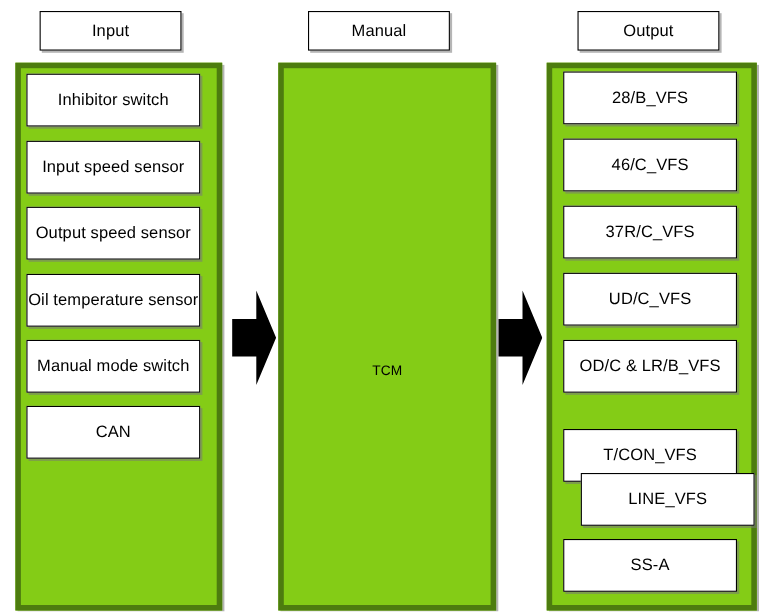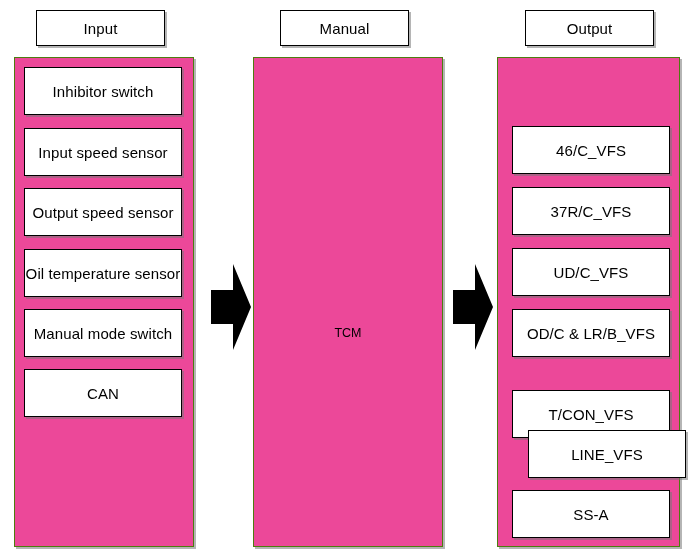--- a/index.html
+++ b/index.html
@@ -38,22 +38,22 @@
     color: #000000;
     white-space: nowrap;
     letter-spacing: 0.1px;
   }
 
   
   .header-box { height: 36px; }
 
   
   .group-box {
-    background: #ec4899;
-    border: 1px solid #4d7c0f;
+    background: #84cc16;
+    border: 5px solid #4d7c0f;
     box-shadow: 2px 2px 0 rgba(120,120,120,0.55);
   }
 
   
   .item-box { height: 48px; }
 
   
   .center-label {
     position: absolute;
     left: 0;
@@ -125,20 +125,23 @@
       <polygon points="0,26 22,26 22,0 40,43 22,86 22,60 0,60" fill="#000000"></polygon>
     </svg>
   </div>
 
   <div class="node header-box" style="left:525px; top:10px; width:129px;">
     <div class="node-label">Output</div>
   </div>
 
   <div class="group-box" style="position:absolute; left:497px; top:57px; width:181px; height:488px;"></div>
 
+  <div class="node item-box" style="left:512px; top:65px; width:158px;">
+    <div class="node-label">28/B_VFS</div>
+  </div>
 
   <div class="node item-box" style="left:512px; top:126px; width:158px;">
     <div class="node-label">46/C_VFS</div>
   </div>
 
   <div class="node item-box" style="left:512px; top:187px; width:158px;">
     <div class="node-label">37R/C_VFS</div>
   </div>
 
   <div class="node item-box" style="left:512px; top:248px; width:158px;">

